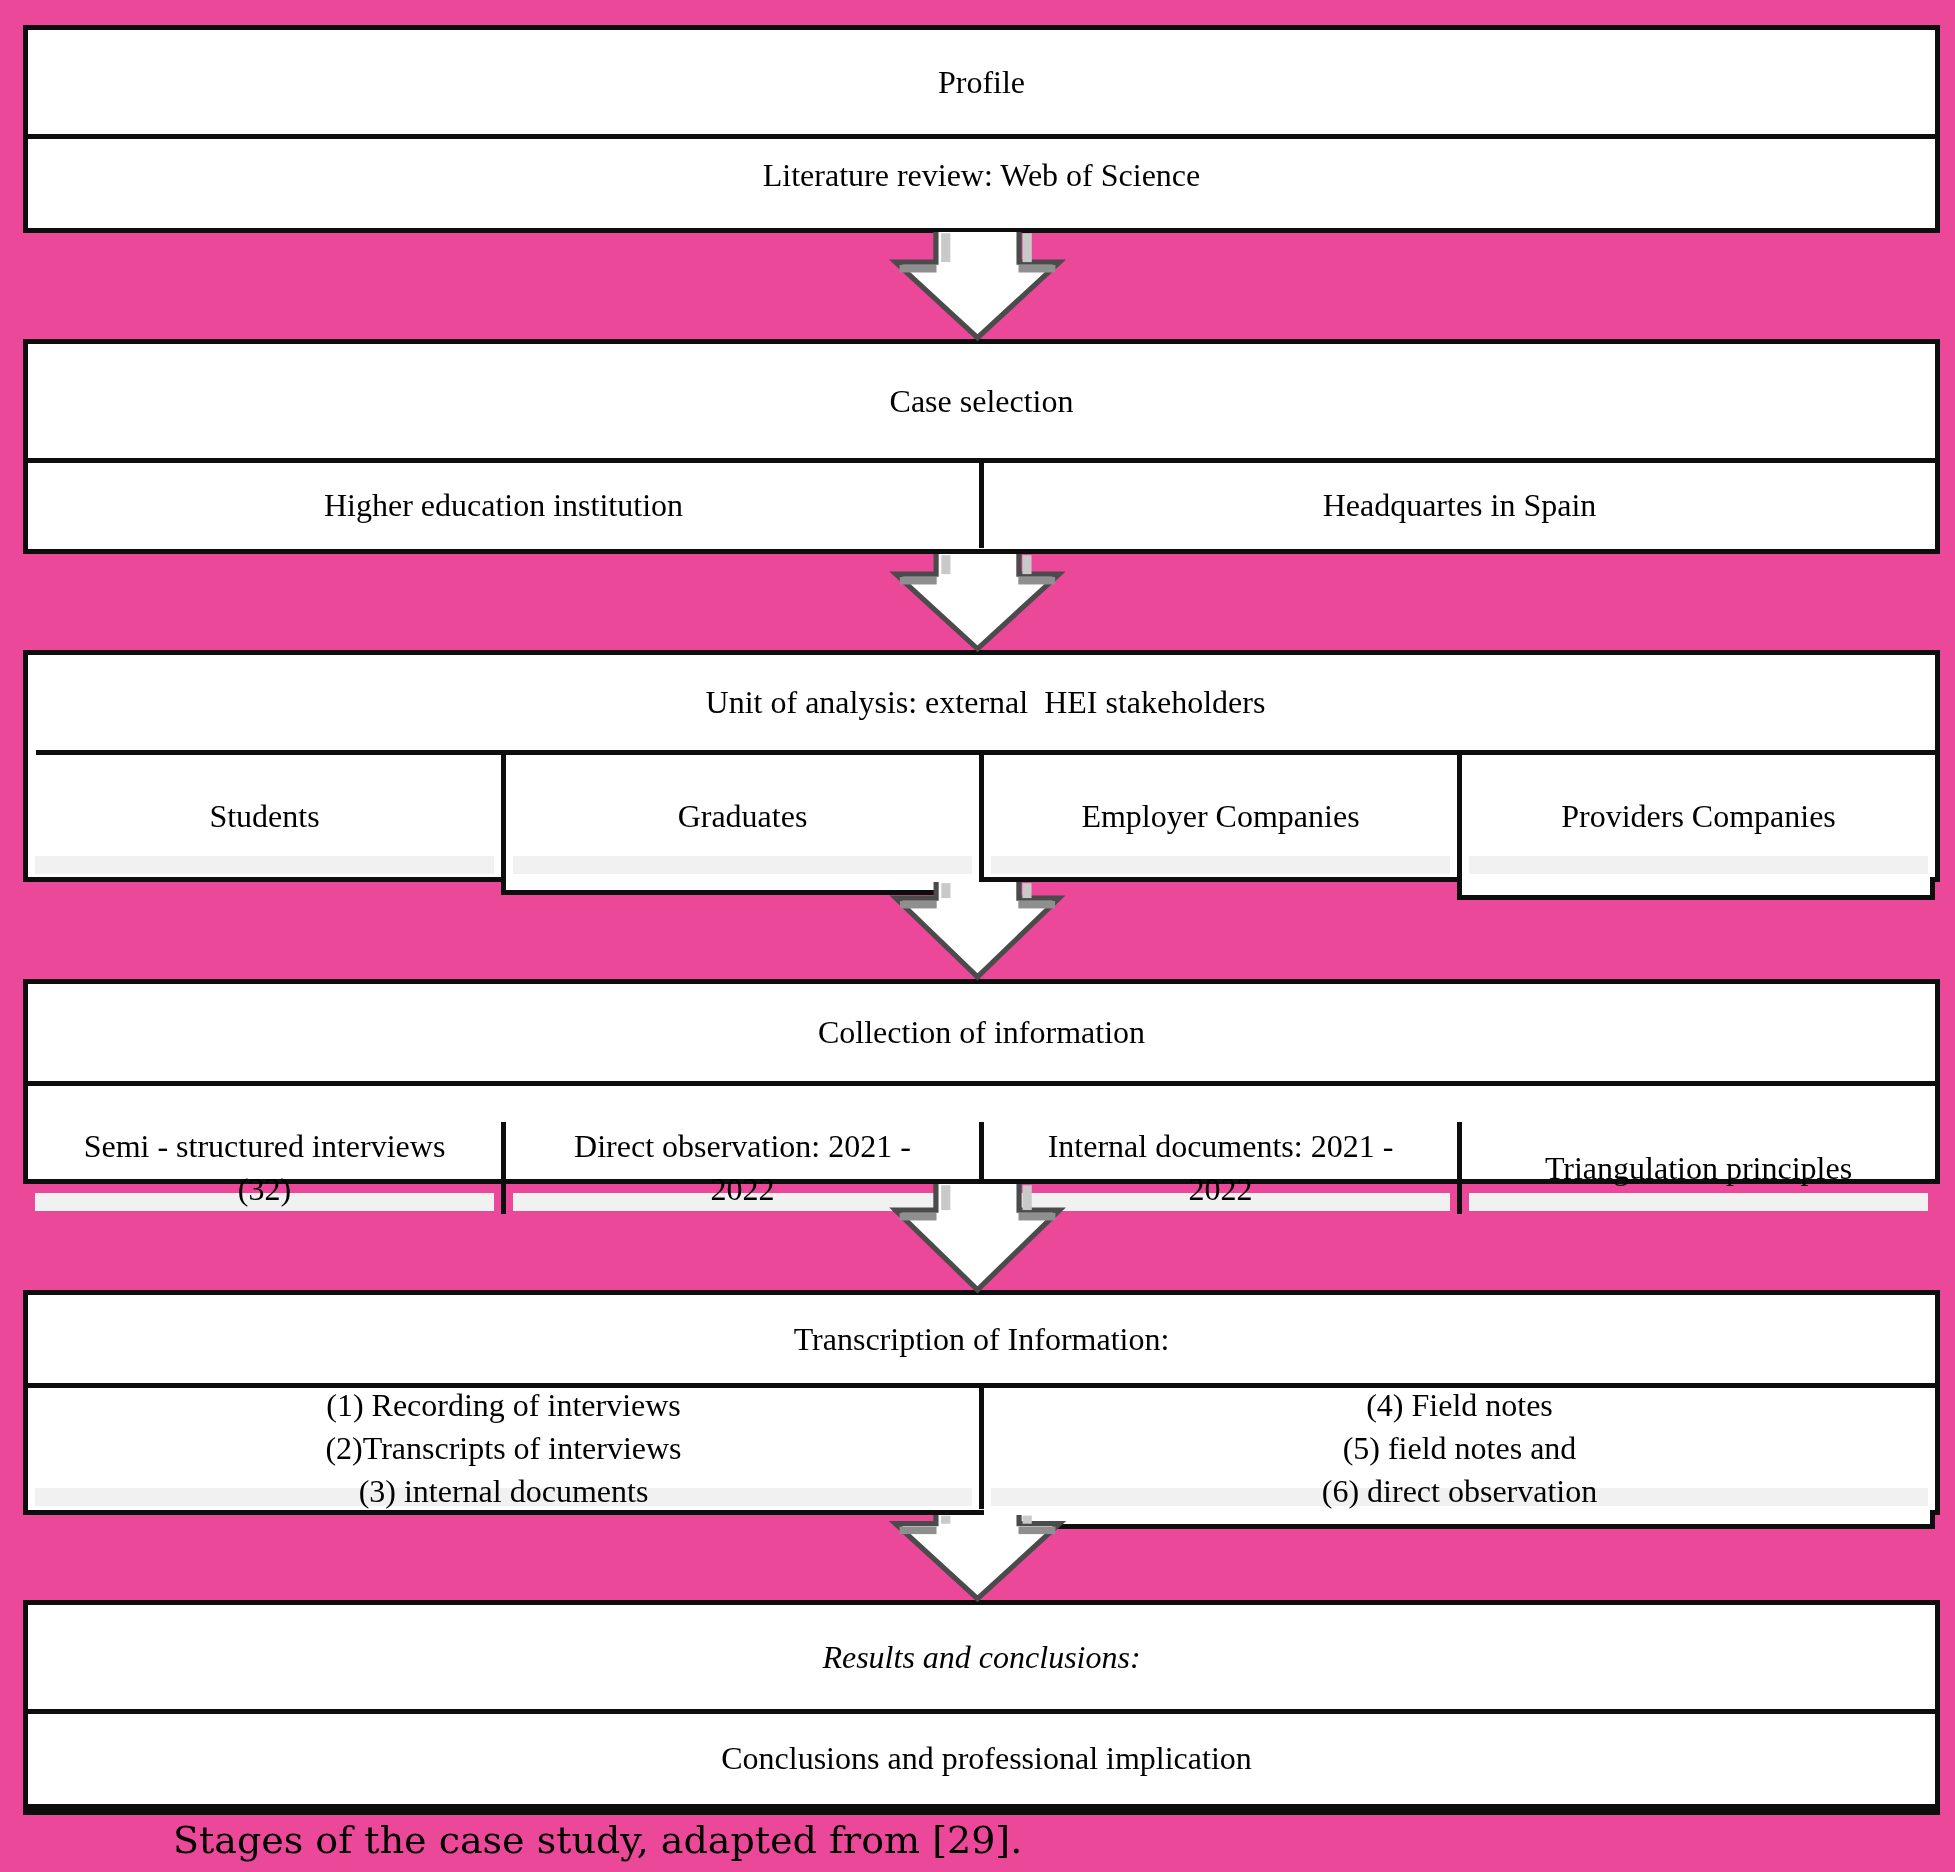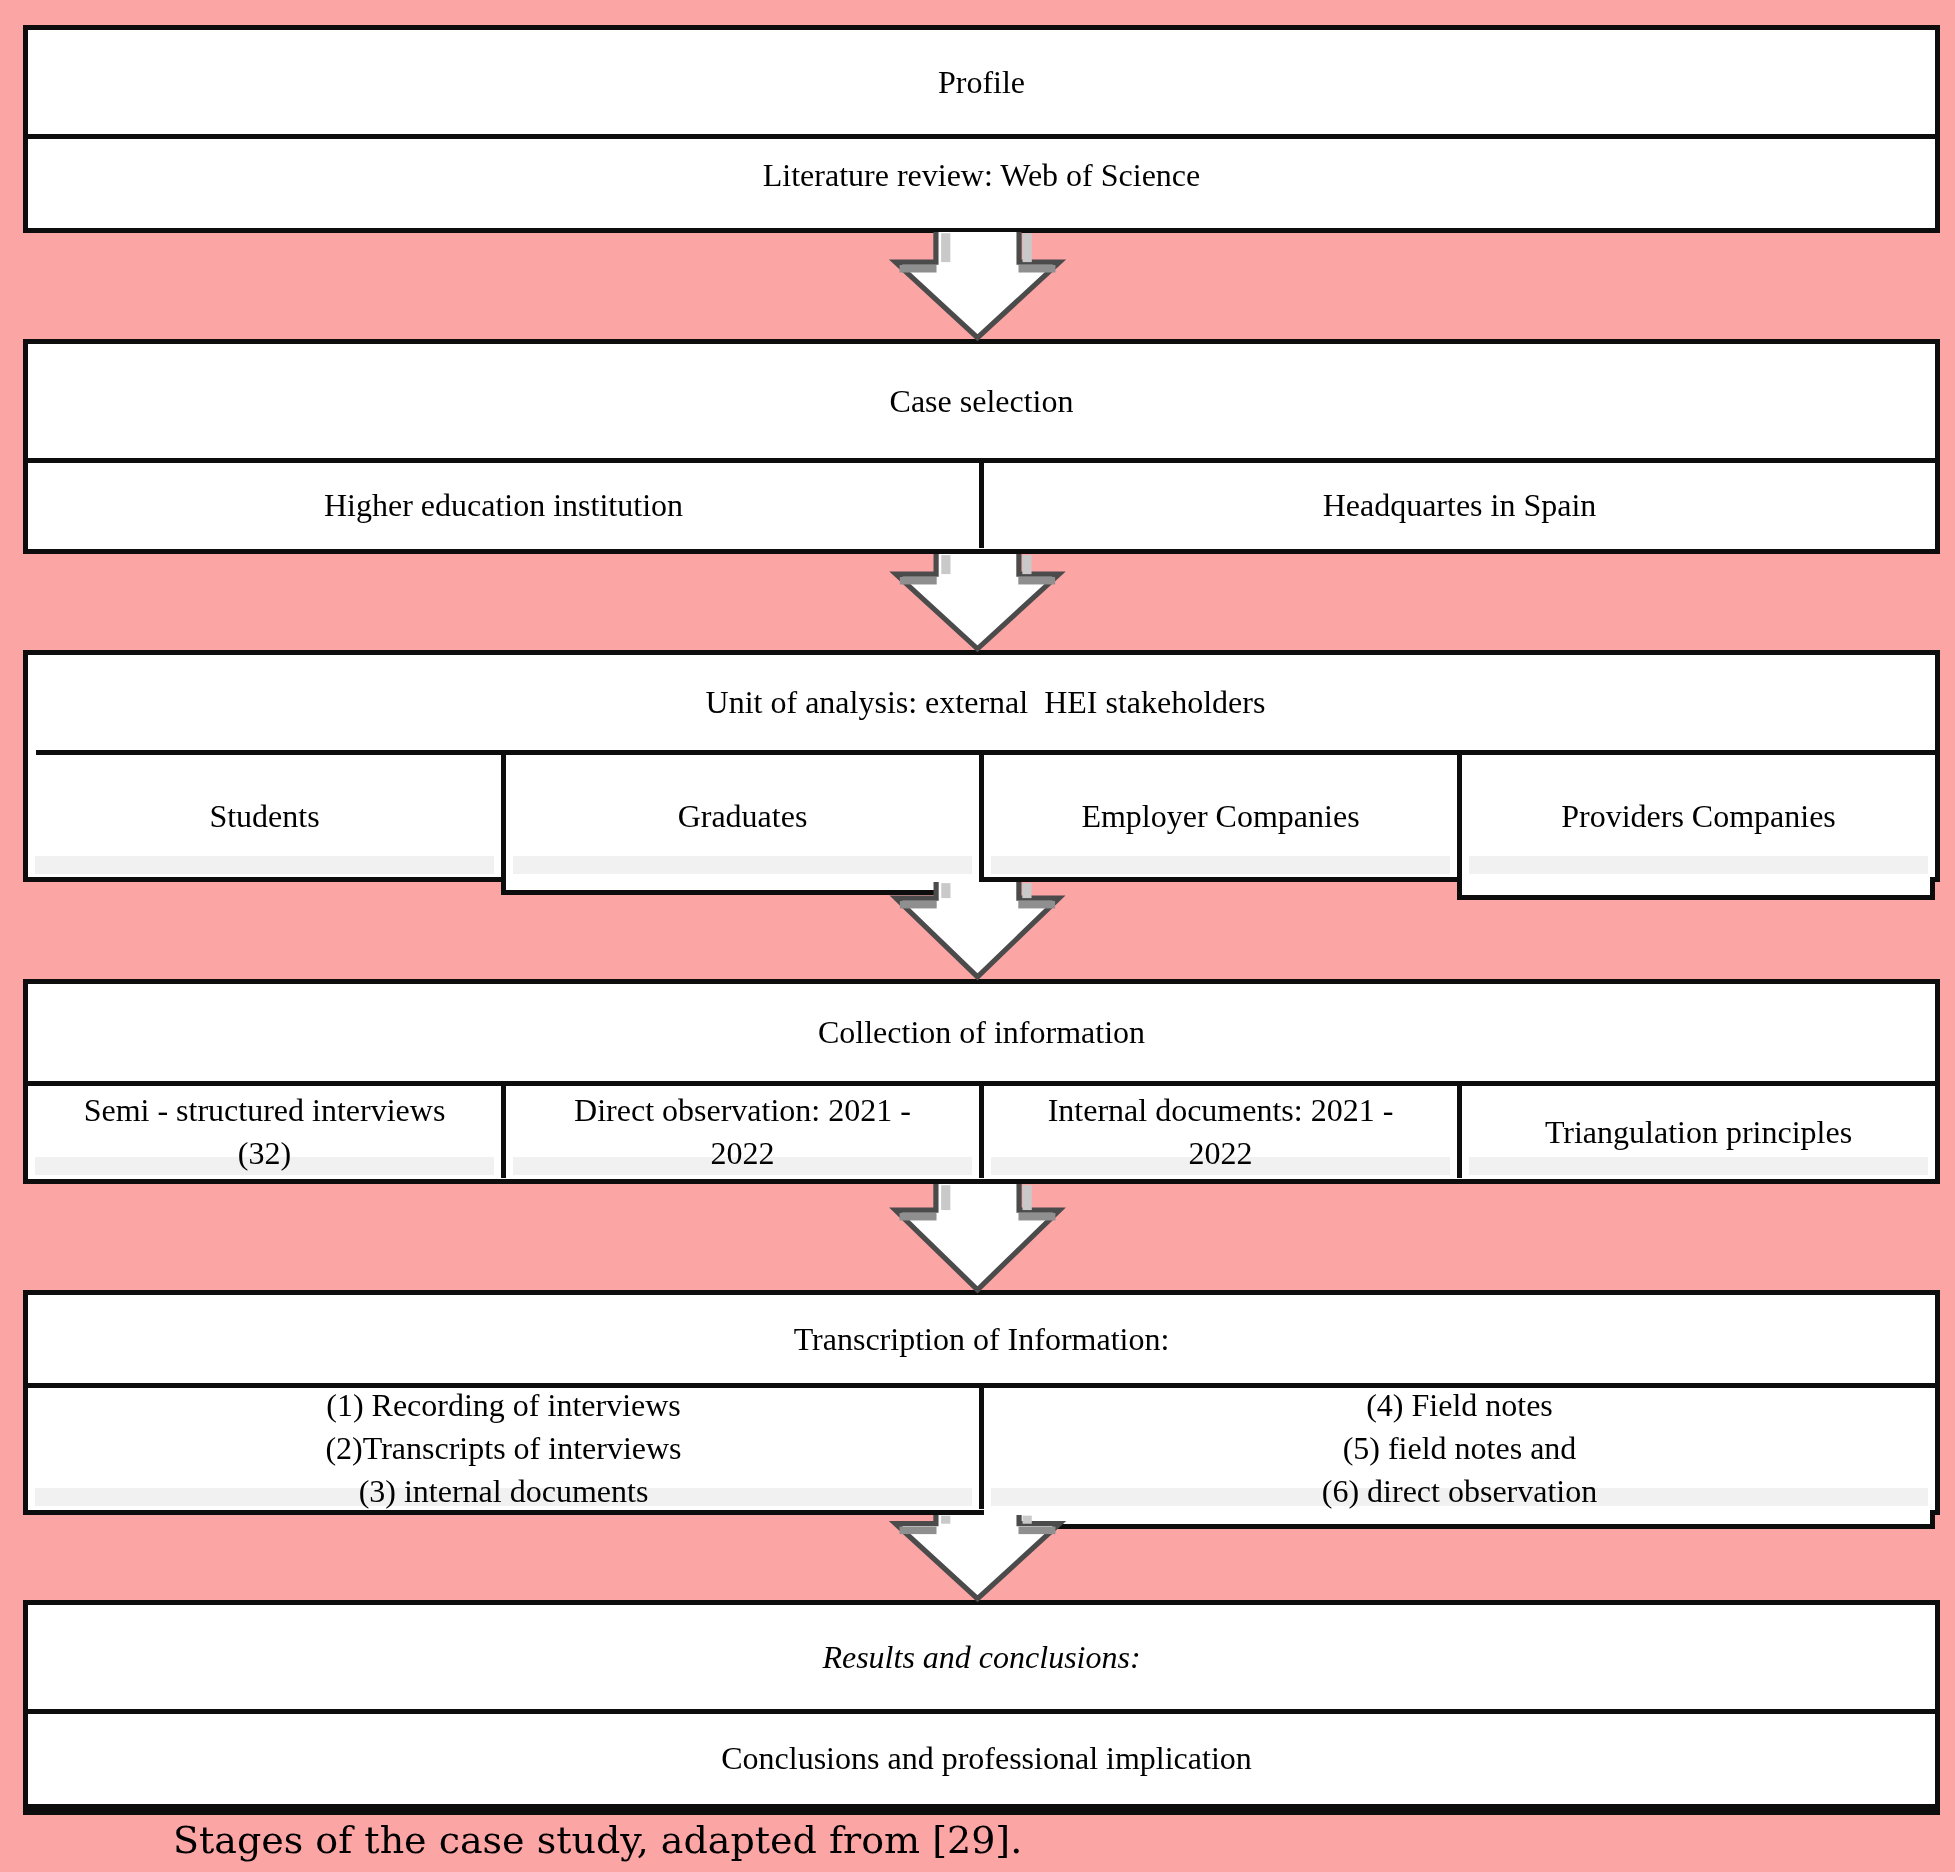--- a/index.html
+++ b/index.html
@@ -1,20 +1,20 @@
 <!DOCTYPE html>
 <html style="font-size:9.2px"><head>
 <meta charset="utf-8">
 <style>
   html,body{margin:0;padding:0;background:#ffffff;}
   .canvas{
     position:relative;
     width:1955px;
     height:1872px;
-    background:#fca5a5;
+    background:#ec4899;
     font-family:"Liberation Serif","DejaVu Serif",serif;
     color:#000000;
   }
   .box{
     position:absolute;
     left:23px;
     width:1917px;
     box-sizing:border-box;
     border:5.2px solid #0d0d0d;
     background:#ffffff;
@@ -158,21 +158,21 @@
     <rect x="92" y="2" width="16" height="26" fill="#c9c9c9"></rect>
     <rect x="233" y="2" width="16" height="26" fill="#c9c9c9"></rect>
     <rect x="20" y="33" width="64" height="13" fill="#8f8f8f"></rect>
     <rect x="226" y="33" width="64" height="13" fill="#8f8f8f"></rect>
   </svg>
 
   <div class="box" style="top:979px;height:205px;">
     <div class="hdr" style="height:97px;">
       <span class="txt">Collection of information</span>
     </div>
-    <div class="cells striped" style="height:92px;">
+    <div class="cells striped" style="height:92px;margin-top:36px;">
       <div class="cell">
         <span class="txt">Semi - structured interviews
 (32)</span>
       </div>
       <div class="cell">
         <span class="txt">Direct observation: 2021 -
 2022</span>
       </div>
       <div class="cell">
         <span class="txt">Internal documents: 2021 -

